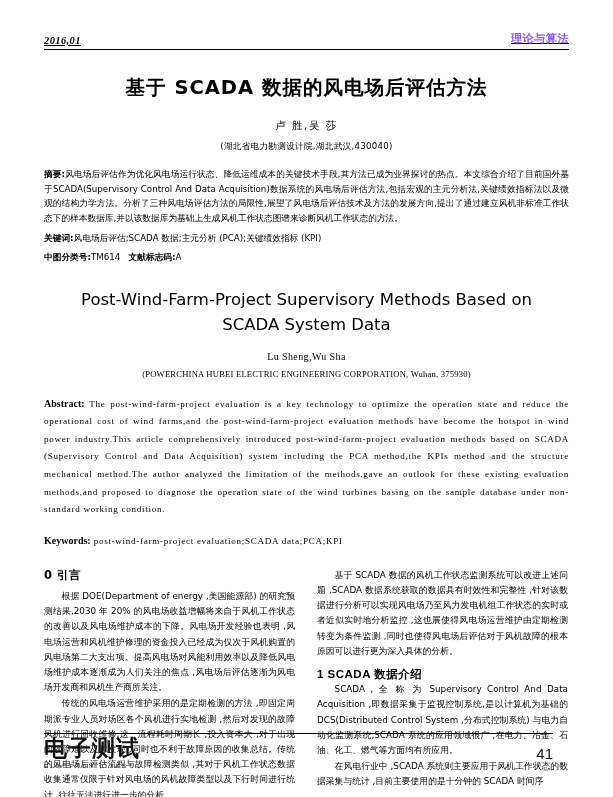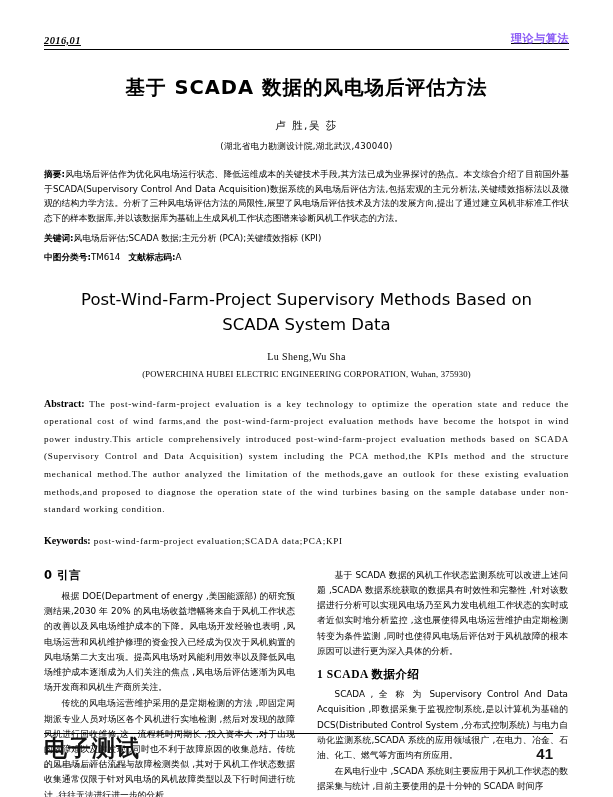--- a/index.html
+++ b/index.html
@@ -163,25 +163,24 @@
     text-justify: inter-ideograph;
   }
   .sec-head {
     font-family: "DejaVu Sans", sans-serif;
     font-weight: bold;
     font-size: 11.5px;
     margin-bottom: 6px;
     letter-spacing: 0.5px;
   }
   .sec-head-2 {
-    font-family: Liberation Serif, serif;
+    font-family: Liberation Sans, sans-serif;
     font-weight: bold;
     font-size: 11.5px;
     margin-top: 8px;
-    margin-bottom: 5px;
     letter-spacing: 0.5px;
   }
   .para {
     text-indent: 2em;
     margin: 0 0 1px 0;
   }
 
   
   .footer {
     position: absolute;
@@ -215,21 +214,21 @@
     font-size: 6.2px;
     letter-spacing: 2.2px;
     color: #333;
     margin-top: 1px;
   }
   .pageno {
     position: absolute;
     right: 0;
     top: 12px;
     font-family: "Liberation Sans", sans-serif;
-    font-weight: bold;
+    font-weight: normal;
     font-size: 15px;
     color: #111;
   }
 </style>
 </head>
 <body>
 
 <div class="page">
 
   <div class="header">

